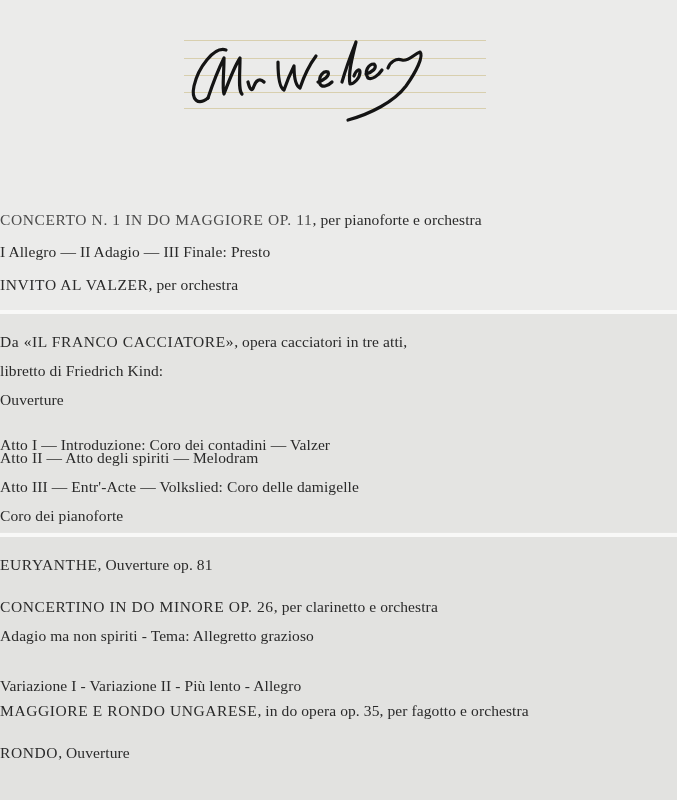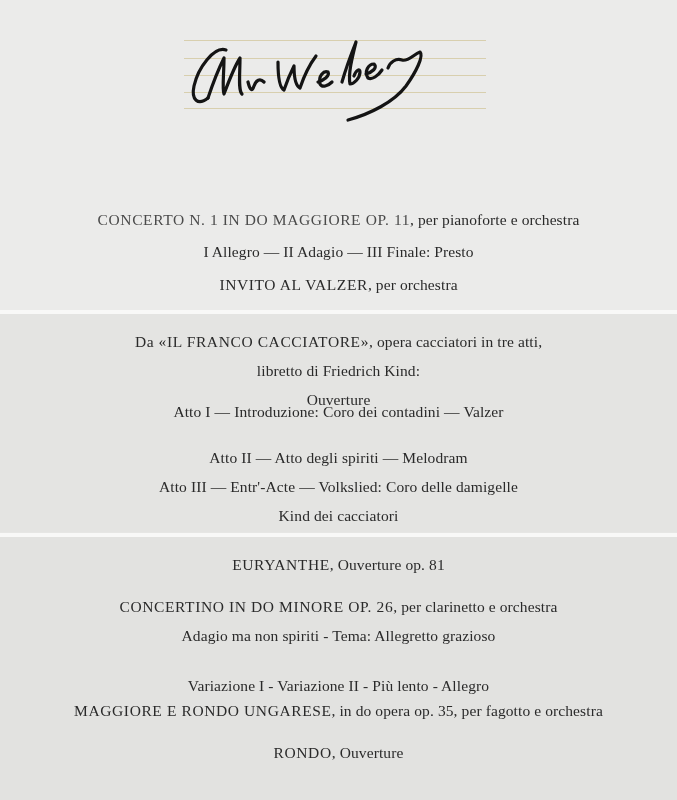--- a/index.html
+++ b/index.html
@@ -20,21 +20,21 @@
     .divider { position: absolute; left: 0; width: 677px; height: 4px; background: #f8f8f7; }
     #div1 { top: 310px; }
     #div2 { top: 533px; }
 
     .signature-box { position: absolute; left: 184px; top: 28px; width: 302px; height: 90px; }
     .staff-line { position: absolute; left: 0; width: 302px; height: 1px; background: #d8cfae; }
     .signature-svg { position: absolute; left: 0; top: 0; }
 
     .line {
       position: absolute; left: 0; width: 677px;
-      text-align: center; white-space: nowrap;
+      text-align: left; white-space: nowrap;
       font-size: 15.5px; letter-spacing: 0.1px;
     }
     .caps { letter-spacing: 0.6px; }
     .light { color: #4a4a4a; }
   </style>
 </head>
 <body>
 
 <div class="panel" id="panel-top"></div>
 <div class="divider" id="div1"></div>
@@ -82,31 +82,31 @@
 
 <div class="line" style="top:333px">
   <span class="caps">Da «IL FRANCO CACCIATORE»</span><span>, opera cacciatori in tre atti,</span>
 </div>
 <div class="line" style="top:362px">
   <span>libretto di Friedrich Kind:</span>
 </div>
 <div class="line" style="top:391px">
   <span>Ouverture</span>
 </div>
-<div class="line" style="top:403px">
+<div class="line" style="top:436px">
   <span>Atto I — Introduzione: Coro dei contadini — Valzer</span>
 </div>
 <div class="line" style="top:449px">
   <span>Atto II — Atto degli spiriti — Melodram</span>
 </div>
 <div class="line" style="top:478px">
   <span>Atto III — Entr'-Acte — Volkslied: Coro delle damigelle</span>
 </div>
 <div class="line" style="top:507px">
-  <span>Kind dei cacciatori</span>
+  <span>Coro dei pianoforte</span>
 </div>
 
 <div class="line" style="top:556px">
   <span class="caps">EURYANTHE</span><span>, Ouverture op. 81</span>
 </div>
 <div class="line" style="top:598px">
   <span class="caps">CONCERTINO IN DO MINORE OP. 26</span><span>, per clarinetto e orchestra</span>
 </div>
 <div class="line" style="top:627px">
   <span>Adagio ma non spiriti - Tema: Allegretto grazioso</span>

